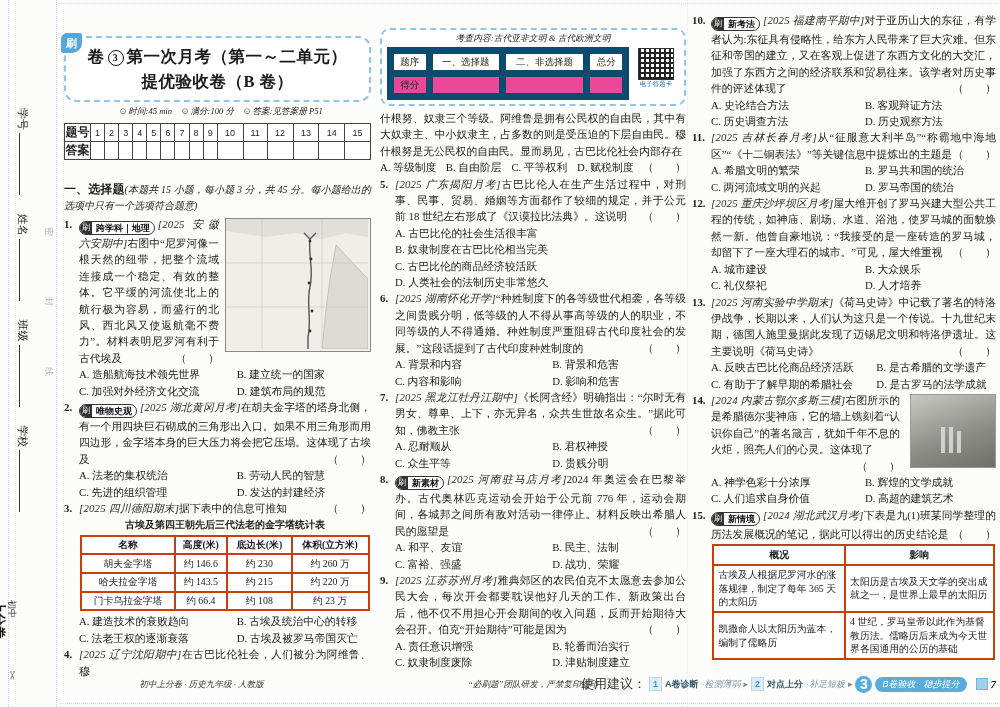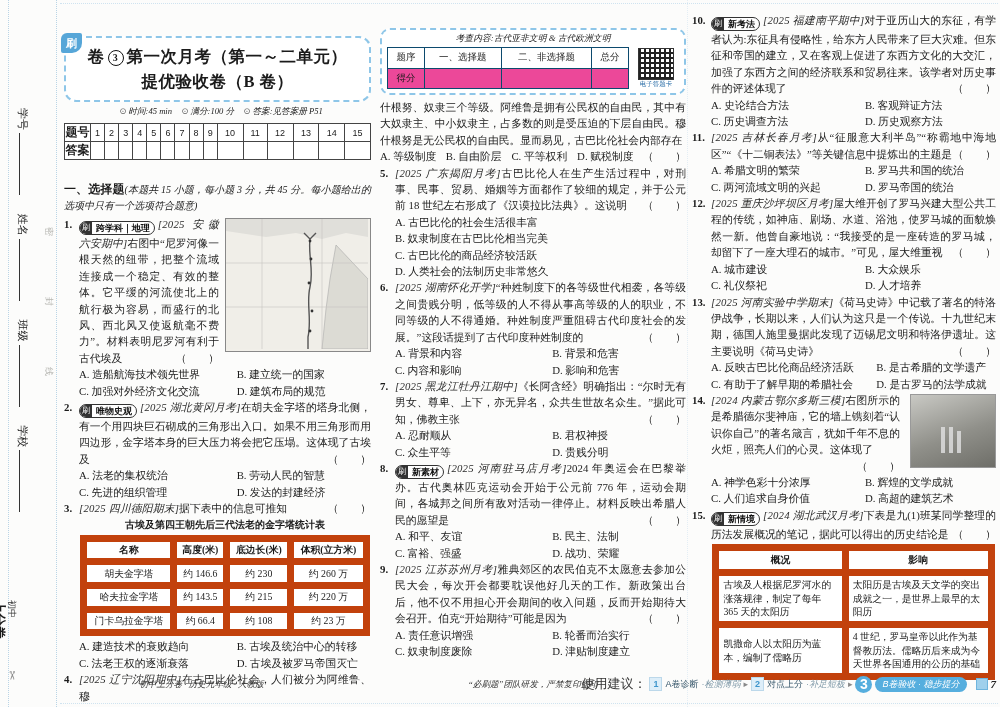--- a/index.html
+++ b/index.html
@@ -56,54 +56,54 @@
   .o4{display:grid;grid-template-columns:25% 25% 25% 25%}
   .o1 span{display:block}
 
   .badge{display:inline-flex;align-items:center;border:1px solid #333;border-radius:7px;overflow:hidden;
          height:12px;vertical-align:-2px;margin-right:3px;font-family:"Liberation Sans",sans-serif;background:#fff}
   .badge .bi{background:#333;color:#fff;font-size:8px;padding:0 2px;height:12px;line-height:12px}
   .badge .bl{padding:0 4px;font-weight:bold;font-size:9px;line-height:12px;color:#111}
 
   .cap{text-align:center;font-size:10px;font-weight:bold;margin-top:1px}
   .dtable{border-collapse:collapse;margin:2px auto 2px;font-size:9.8px;text-align:center;width:99%;background:#fff}
-  .dtable td{border:7px solid #c2410c;padding:1.5px 2px;line-height:1.4}
+  .dtable td{border:2px solid #c2410c;padding:1.5px 2px;line-height:1.4}
   .dtable .hd{font-weight:bold}
   .lt td{text-align:left;padding:2px 4px}
 
   .q1row{display:flex;gap:6px}
   .q1text{flex:1}
   .mapbox{width:144px;height:132px;flex:none;margin-top:2px;border:1px solid #888;background:#f1efe9}
   .photobox{width:84px;height:72px;flex:none;margin:2px 0 0 4px;border:1px solid #999;
             background:linear-gradient(160deg,#c9c9c4,#90908a 55%,#6e6e68);position:relative;overflow:hidden}
   .colbar{position:absolute;bottom:14px;width:4px;height:26px;background:#ddd;opacity:.85}
 
   
   .scorebox{border:2px dashed #8ec6e8;border-radius:10px;padding:3px 5px 4px;background:#fff;margin-bottom:4px}
   .snote{text-align:center;font-size:8.8px;font-style:italic;margin-bottom:2px}
   .strow{display:flex;gap:4px;align-items:stretch}
   .sct{flex:1;border-collapse:collapse;font-size:9.5px;text-align:center}
-  .sct td{border:1px solid #0c4a6e;height:16px;padding:0 3px}
+  .sct td{border:7px solid #0c4a6e;height:16px;padding:0 3px}
   .sct tr:nth-child(2) td{background:#ec4899}
   .qr{width:46px;text-align:center}
   .qrpix{width:34px;height:30px;margin:1px auto 0;border:1px solid #333;
          background-image:repeating-linear-gradient(0deg,#222 0 2px,transparent 2px 5px),
                           repeating-linear-gradient(90deg,#222 0 2px,#fff 2px 5px)}
   .qrlabel{font-size:6.5px;color:#2a6ea8;font-family:"Liberation Sans",sans-serif}
 
   
   .foot{position:absolute;bottom:16px;font-size:8.6px;font-style:italic;color:#333;text-align:center}
   #f1{left:48px;width:307px}
   #f2{left:380px;width:306px}
   #f3{position:absolute;right:4px;bottom:14px;font:9px "Liberation Sans",sans-serif;color:#555;
       display:flex;align-items:center;gap:3px}
   #f3 .lbl{font-weight:normal;color:#333;font-size:13px}
   .stepn{display:inline-block;background:#ddeef9;color:#3f96cc;font-weight:bold;min-width:11px;height:12px;
          line-height:12px;text-align:center;border:1px solid #bcd8ea}
-  .stepb{font-weight:normal;color:#37576b}
+  .stepb{font-weight:bold;color:#37576b}
   .stepr{color:#7f99a8;font-style:italic}
   .arr{color:#888}
   .bignum{display:inline-block;background:#56aede;color:#fff;font-weight:bold;font-size:14px;width:17px;height:17px;
           line-height:17px;text-align:center;border-radius:50%}
   .bluepill{background:#56aede;color:#fff;border-radius:9px;padding:1px 7px;font-style:italic}
   .pgicon{display:inline-block;width:10px;height:10px;background:#9fd0ec;border:1px solid #6fb5de;margin-left:6px}
   .pgnum{font-weight:bold;color:#222;font-size:11px;font-family:"Liberation Serif",serif;font-style:italic}
 </style>
 </head>
 <body>

